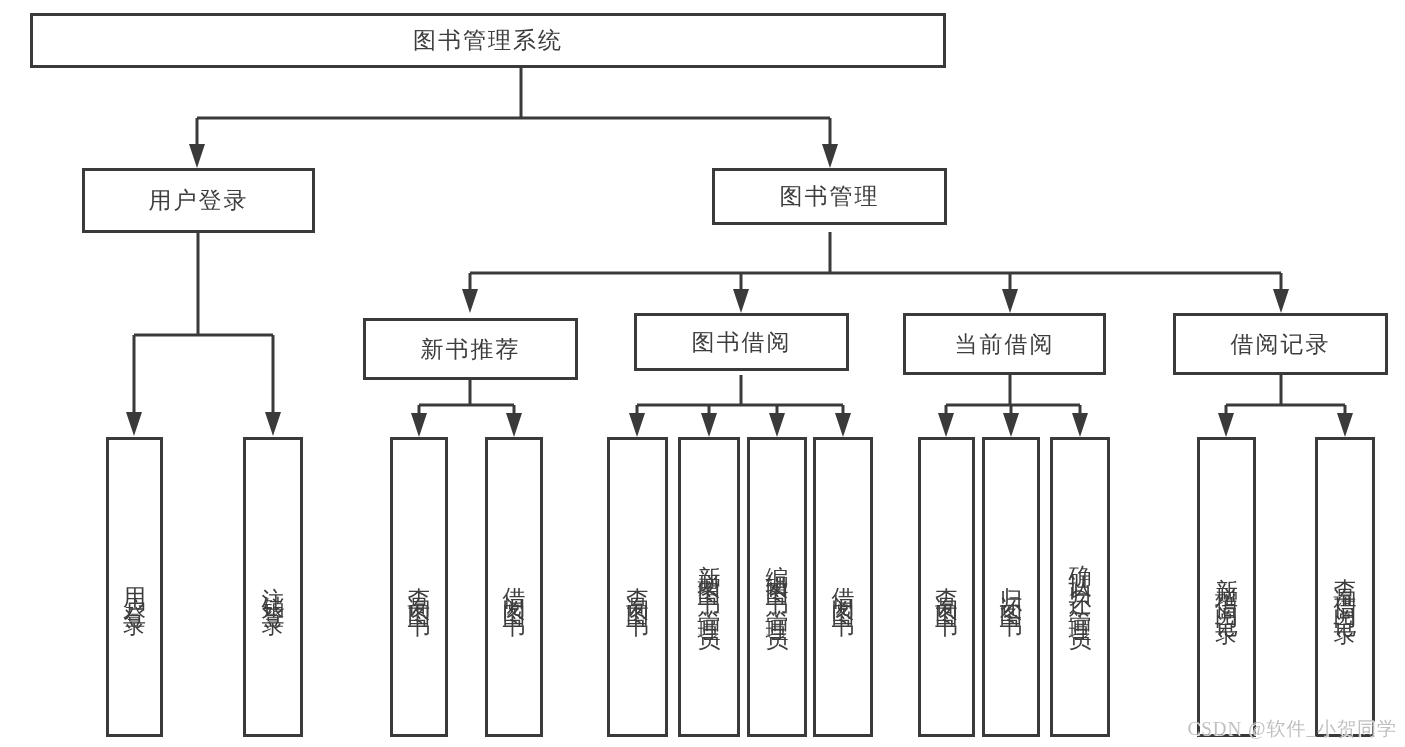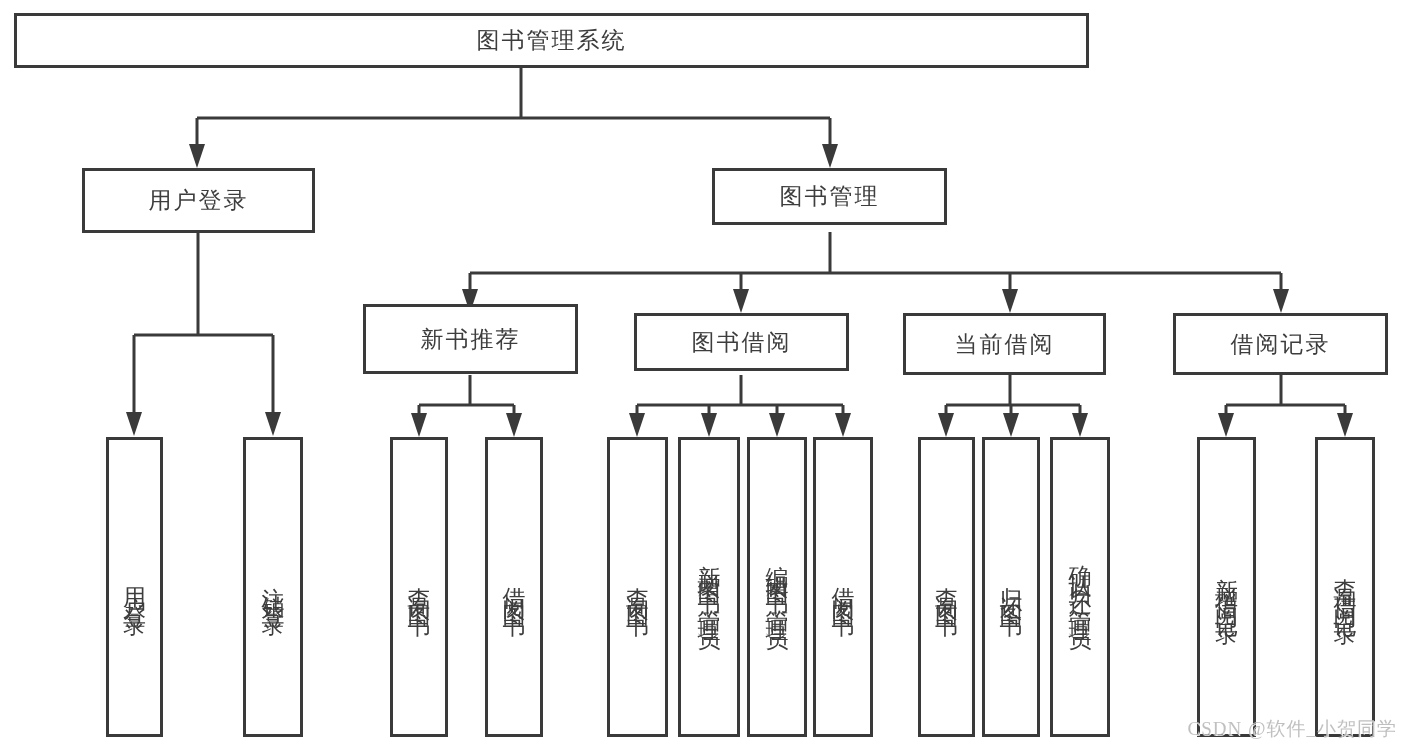--- a/index.html
+++ b/index.html
@@ -83,26 +83,26 @@
     <path d="M1010,375 V405 M946,405 H1080 M946,405 V415 M1011,405 V415 M1080,405 V415"></path>
     <polygon points="938,413 954,413 946,437"></polygon>
     <polygon points="1003,413 1019,413 1011,437"></polygon>
     <polygon points="1072,413 1088,413 1080,437"></polygon>
 
     <path d="M1281,375 V405 M1226,405 H1345 M1226,405 V415 M1345,405 V415"></path>
     <polygon points="1218,413 1234,413 1226,437"></polygon>
     <polygon points="1337,413 1353,413 1345,437"></polygon>
   </svg>
 
-  <div class="box h-box" style="left:14px;top:13px;width:1075px;height:55px;">图书管理系统</div>
+  <div class="box h-box" style="left:30px;top:13px;width:916px;height:55px;">图书管理系统</div>
 
   <div class="box h-box" style="left:82px;top:168px;width:233px;height:65px;">用户登录</div>
   <div class="box h-box" style="left:712px;top:168px;width:235px;height:57px;">图书管理</div>
 
-  <div class="box h-box" style="left:363px;top:304px;width:215px;height:70px;">新书推荐</div>
+  <div class="box h-box" style="left:363px;top:318px;width:215px;height:62px;">新书推荐</div>
   <div class="box h-box" style="left:634px;top:313px;width:215px;height:58px;">图书借阅</div>
   <div class="box h-box" style="left:903px;top:313px;width:203px;height:62px;font-family:Liberation Serif, serif;">当前借阅</div>
   <div class="box h-box" style="left:1173px;top:313px;width:215px;height:62px;">借阅记录</div>
 
   <div class="box v-box" style="left:106px;top:437px;width:57px;height:300px;">用户登录</div>
   <div class="box v-box" style="left:243px;top:437px;width:60px;height:300px;">注销登录</div>
 
   <div class="box v-box" style="left:390px;top:437px;width:58px;height:300px;">查询图书</div>
   <div class="box v-box" style="left:485px;top:437px;width:58px;height:300px;">借阅图书</div>
 

